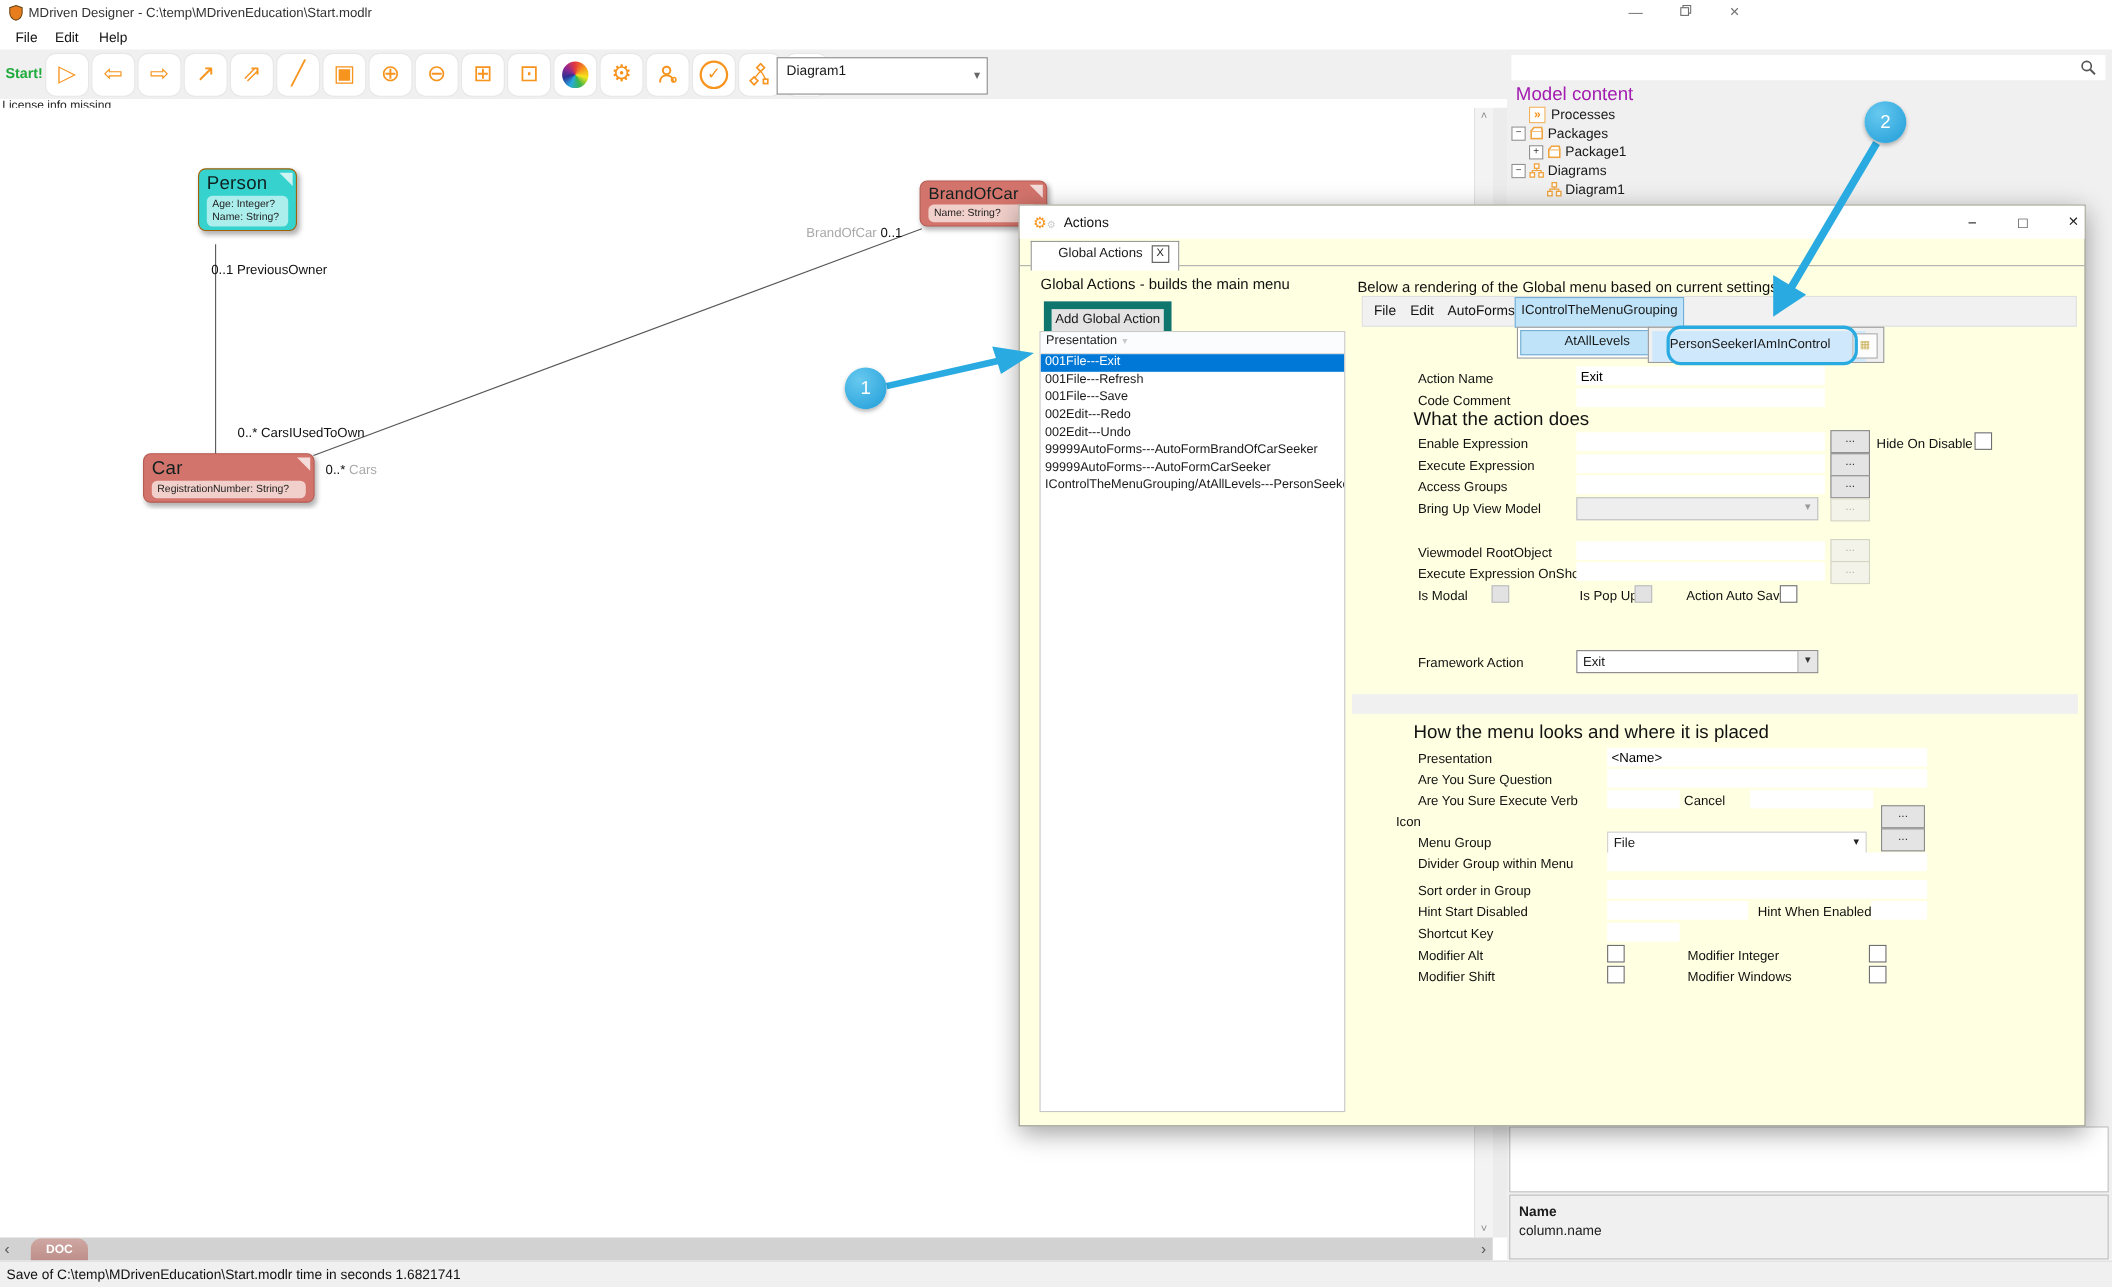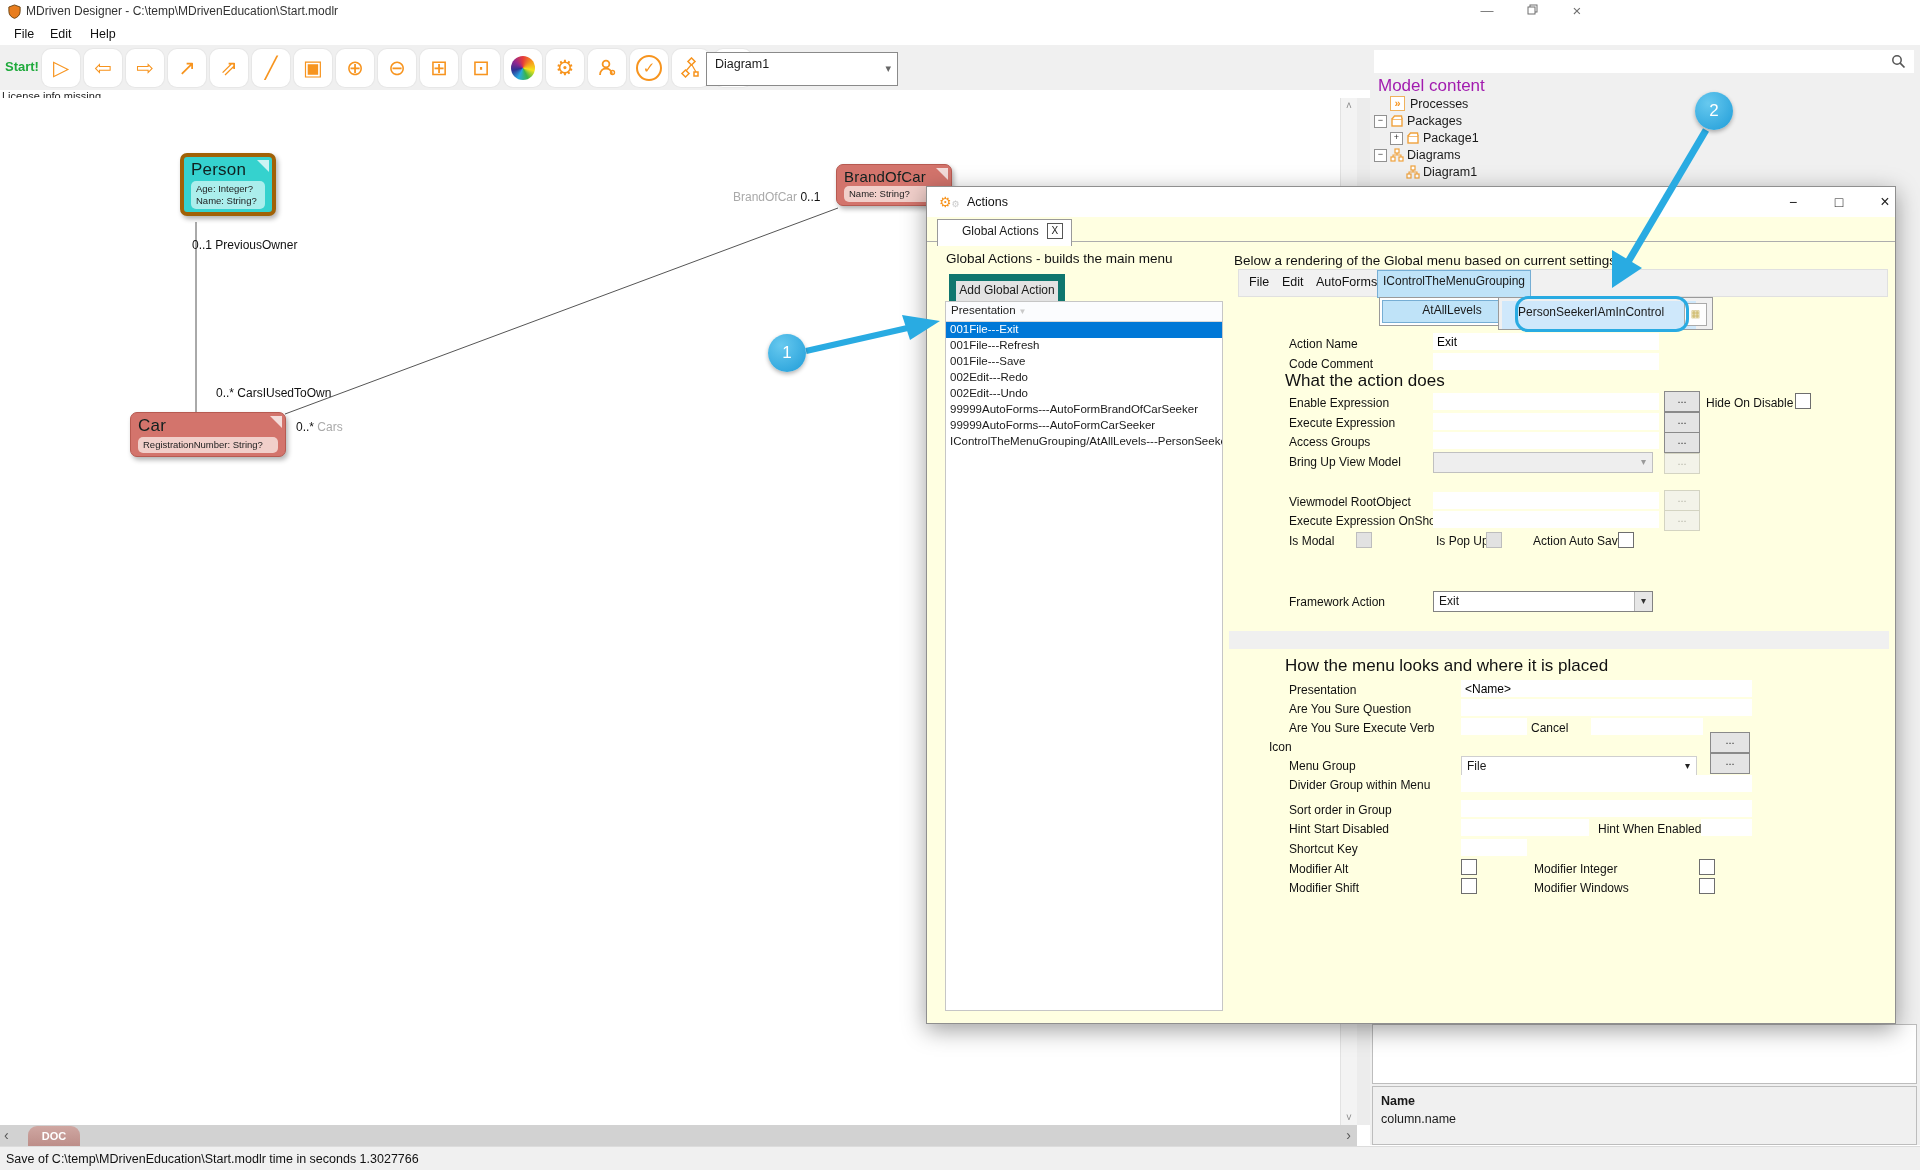--- a/index.html
+++ b/index.html
@@ -23,21 +23,21 @@
   #diagramsel{position:absolute;left:706px;top:52px;width:190px;height:32px;background:#fff;border:1px solid #8a8a8a;z-index:2}
   #diagramsel .val{position:absolute;left:8px;top:4px;font-size:12.5px}
   #diagramsel .arr{position:absolute;right:6px;top:9px;color:#666;font-size:11px}
   #license{left:2px;top:90px;font-size:11px;color:#222}
   
   #canvas{left:0;top:98px;width:1340px;height:1027px;background:#fff}
   .umlclass{position:absolute;border-radius:7px;box-shadow:2px 3px 5px rgba(0,0,0,.3);padding:3px 7px;z-index:2}
   .umlclass .cname{font-size:17px;color:#10201f;letter-spacing:.2px}
   .umlclass .attrs{border-radius:5px;padding:2px 5px;font-size:9.5px;line-height:12px;margin-top:1px;color:#222}
   .dogear{position:absolute;top:3px;right:3px;width:0;height:0;border-left:12px solid transparent;border-top:12px solid rgba(255,255,255,.75)}
-  .cyan{background:#35d2ce;border:4px solid #a16207}
+  .cyan{background:#35d2ce;border:1px solid #a16207}
   .cyan .attrs{background:#abeeec}
   .red{background:#d3746c;border:1px solid #b75a51}
   .red .attrs{background:#f1cfca}
   .asoclabel{position:absolute;font-size:12px;color:#111;white-space:nowrap;z-index:3;background:transparent}
   .muted{color:#a9a9a9}
   
   #vscroll{left:1340px;top:98px;width:16px;height:1027px;background:#f3f3f3;border-left:1px solid #e2e2e2;color:#888;font-size:10px;text-align:center}
   #splitter{left:1357px;top:98px;width:13px;height:1027px;background:#ececec}
   #hscroll{left:0;top:1125px;width:1357px;height:21px;background:#d2d2d2}
   #hscroll .sarr{position:absolute;top:2px;color:#555;font-size:14px}
@@ -227,35 +227,35 @@
     <div class="dogear"></div>
     <div class="cname">Car</div>
     <div class="attrs">
       <div>RegistrationNumber: String?</div>
     </div>
   </div>
 
   <span class="asoclabel" style="left:192px;top:140px">0..1 PreviousOwner</span>
   <span class="asoclabel" style="left:216px;top:288px">0..* CarsIUsedToOwn</span>
   <span class="asoclabel" style="left:296px;top:322px"><span>0..*</span> <span class="muted">Cars</span></span>
-  <span class="asoclabel" style="left:733px;top:92px"><span class="muted">BrandOfCar</span> <span>0..1</span></span>
+  <span class="asoclabel" style="left:733px;top:106px"><span class="muted">BrandOfCar</span> <span>0..1</span></span>
 </div>
 
 <div class="abs" id="vscroll">
   <div style="position:absolute;top:2px;width:100%">˄</div>
   <div style="position:absolute;bottom:2px;width:100%">˅</div>
 </div>
 <div class="abs" id="splitter"></div>
 <div class="abs" id="hscroll">
   <span class="sarr" style="left:4px">‹</span>
   <span class="sarr" style="right:6px">›</span>
 </div>
 <div id="doctab">DOC</div>
 <div class="abs" id="statusbar">
-  <span>Save of C:\temp\MDrivenEducation\Start.modlr time in seconds 1.3027766</span>
+  <span>Save of C:\temp\MDrivenEducation\Start.modlr time in seconds 1.6821741</span>
 </div>
 
 <div class="abs" id="sidecol">
   <div id="searchbox">
     <svg style="position:absolute;right:8px;top:4px" width="15" height="15" viewBox="0 0 15 15">
       <circle cx="6" cy="6" r="4.2" fill="none" stroke="#555" stroke-width="1.5"></circle>
       <line x1="9.2" y1="9.2" x2="13.5" y2="13.5" stroke="#555" stroke-width="1.7"></line>
     </svg>
   </div>
   <div id="mcontent">Model content</div>

